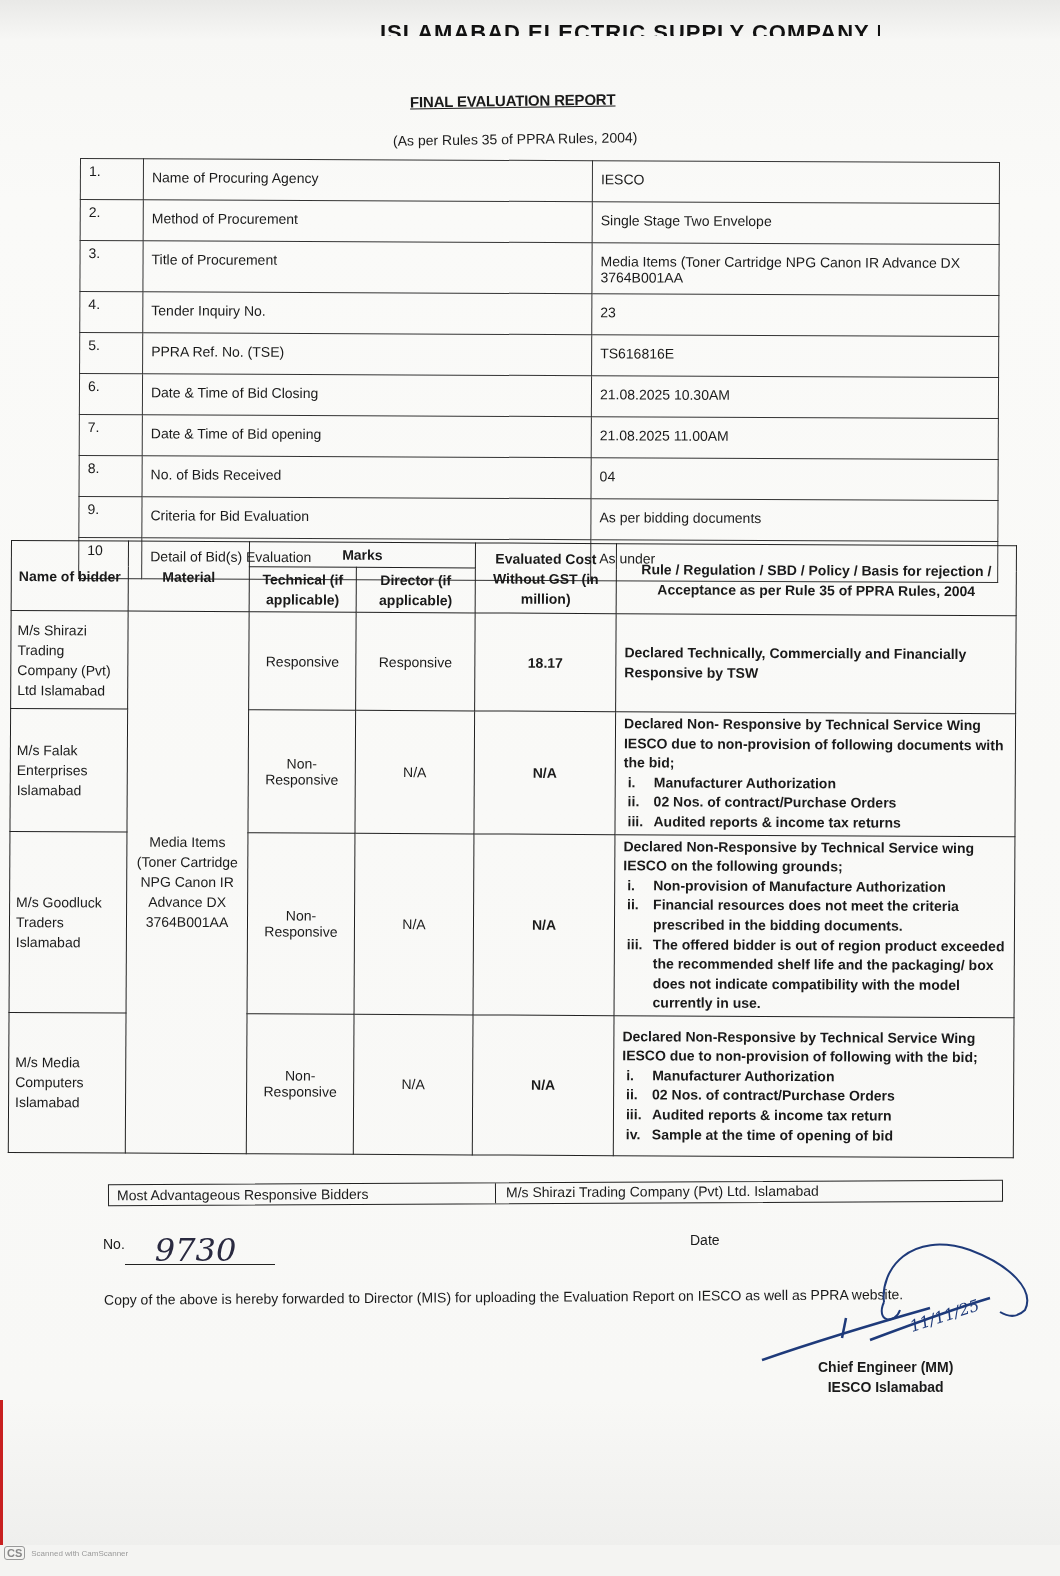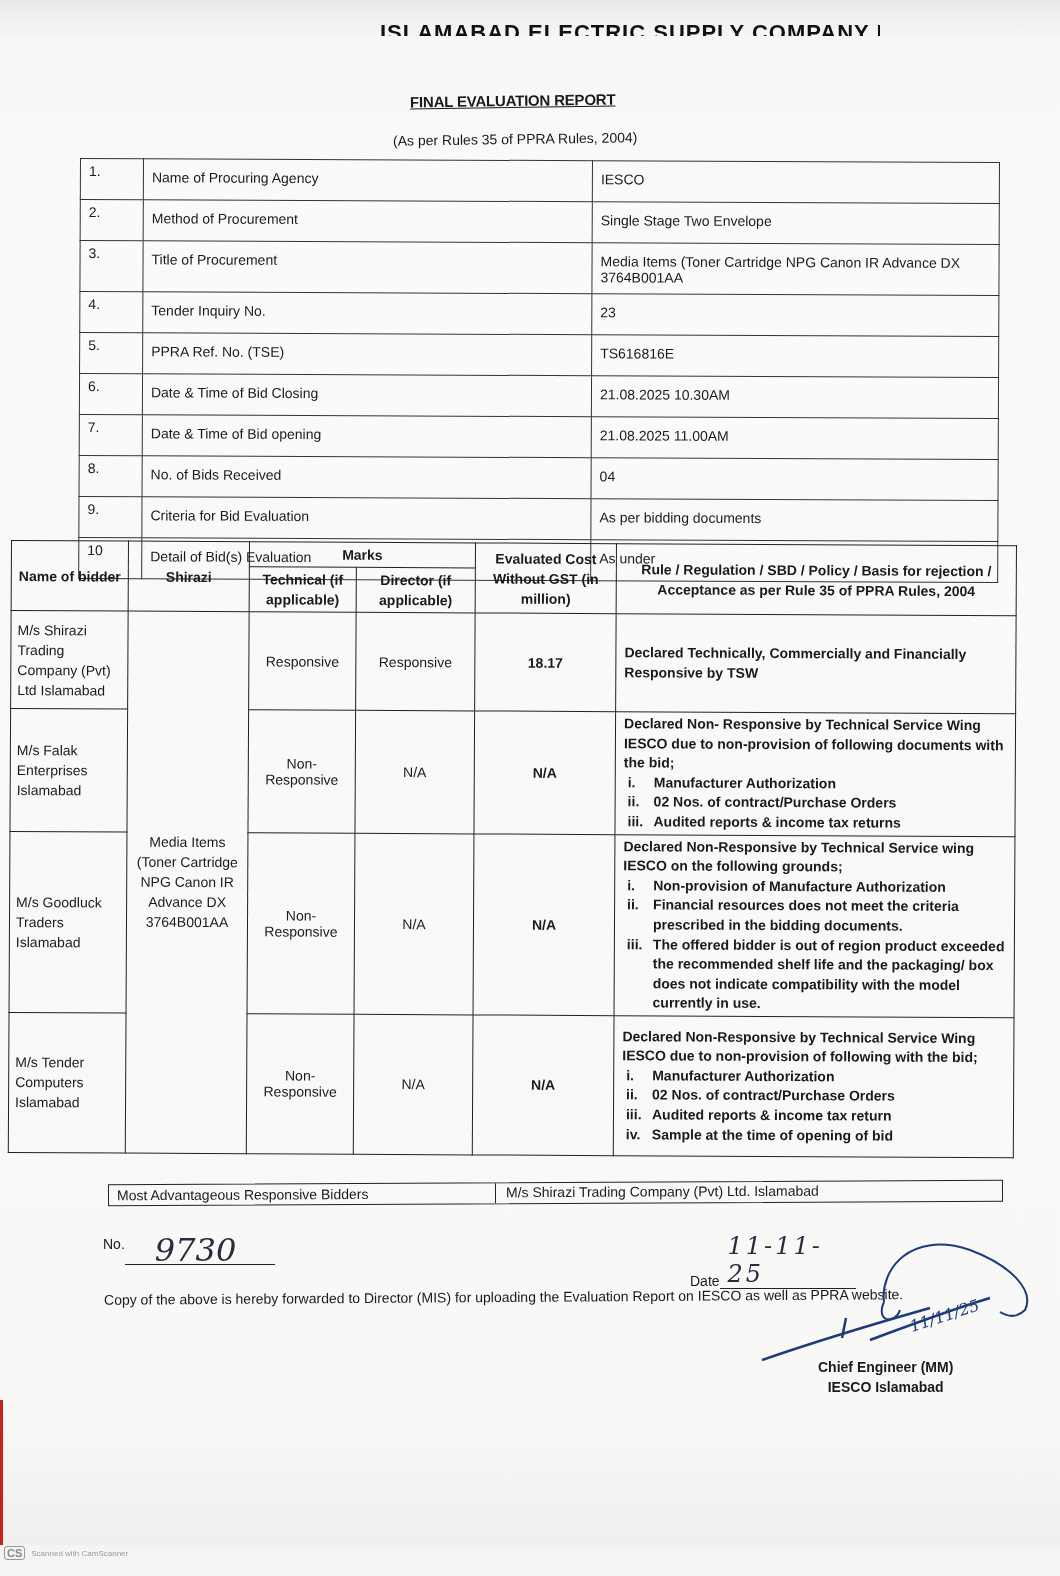--- a/index.html
+++ b/index.html
@@ -131,21 +131,21 @@
           <td class="lbl">Detail of Bid(s) Evaluation</td>
           <td class="val">As under</td>
         </tr>
       </tbody>
   </table>
 
   <table class="bids">
     <thead>
       <tr>
         <th rowspan="2" style="width:104px">Name of bidder</th>
-        <th rowspan="2" style="width:108px">Shirazi</th>
+        <th rowspan="2" style="width:108px">Material</th>
         <th colspan="2">Marks</th>
         <th rowspan="2" style="width:128px">Evaluated Cost Without GST (in million)</th>
         <th rowspan="2">Rule / Regulation / SBD / Policy / Basis for rejection / Acceptance as per Rule 35 of PPRA Rules, 2004</th>
       </tr>
       <tr>
         <th style="width:94px">Technical (if applicable)</th>
         <th style="width:106px">Director (if applicable)</th>
       </tr>
     </thead>
     <tbody id="bids-body">
@@ -181,21 +181,21 @@
           <td class="basis">
             <div>Declared Non-Responsive by Technical Service wing IESCO on the following grounds;</div>
             <ol>
               <li><span class="num">i.</span><span>Non-provision of Manufacture Authorization</span></li>
               <li><span class="num">ii.</span><span>Financial resources does not meet the criteria prescribed in the bidding documents.</span></li>
               <li><span class="num">iii.</span><span>The offered bidder is out of region product exceeded the recommended shelf life and the packaging/ box does not indicate compatibility with the model currently in use.</span></li>
             </ol>
           </td>
         </tr>
         <tr style="height: 140px;">
-          <td class="bidder">M/s Tender Computers Islamabad</td>
+          <td class="bidder">M/s Media Computers Islamabad</td>
           <td>Non-Responsive</td>
           <td>N/A</td>
           <td class="cost">N/A</td>
           <td class="basis">
             <div>Declared Non-Responsive by Technical Service Wing IESCO due to non-provision of following with the bid;</div>
             <ol>
               <li><span class="num">i.</span><span>Manufacturer Authorization</span></li>
               <li><span class="num">ii.</span><span>02 Nos. of contract/Purchase Orders</span></li>
               <li><span class="num">iii.</span><span>Audited reports &amp; income tax return</span></li>
               <li><span class="num">iv.</span><span>Sample at the time of opening of bid</span></li>
@@ -210,21 +210,20 @@
     <div class="mar-value">M/s Shirazi Trading Company (Pvt) Ltd. Islamabad</div>
   </div>
 
   <div class="ref-no">
     <span>No.</span>
     <span class="line handwriting">9730</span>
   </div>
 
   <div class="date-field">
     <span>Date</span>
-    <span class="line handwriting" style="font-size:24px">11-11-25</span>
   </div>
 
   <div class="copy-text">Copy of the above is hereby forwarded to Director (MIS) for uploading the Evaluation Report on IESCO as well as PPRA website.</div>
 
   <svg class="signature" viewBox="0 0 280 140">
     <path d="M2 130 C 60 110, 110 95, 170 78" stroke="#1e3a7a" stroke-width="2.5" fill="none"></path>
     <path d="M82 108 L 86 88" stroke="#1e3a7a" stroke-width="2.5" fill="none"></path>
     <path d="M124 72 C 120 40, 150 0, 210 20 C 250 35, 275 60, 265 80 C 255 90, 245 85, 240 82" stroke="#1e3a7a" stroke-width="2" fill="none"></path>
     <path d="M124 72 C 115 92, 135 95, 140 80" stroke="#1e3a7a" stroke-width="2" fill="none"></path>
     <path d="M110 110 C 150 95, 190 80, 230 68" stroke="#1e3a7a" stroke-width="2.5" fill="none"></path>

